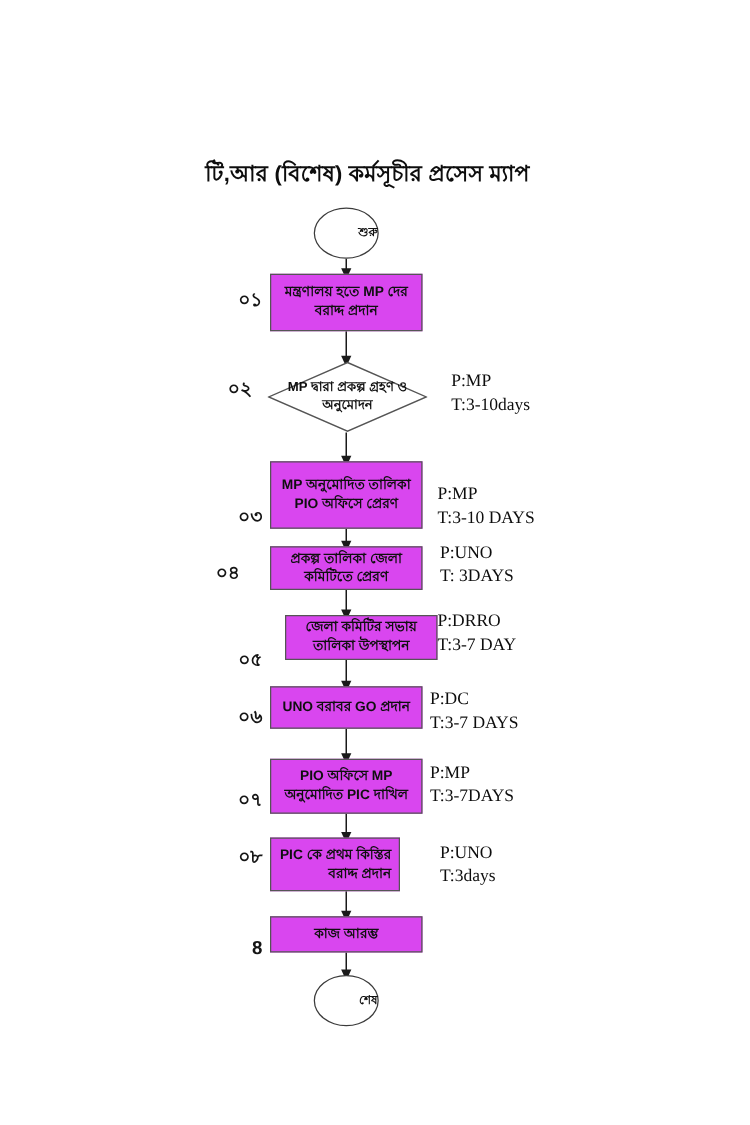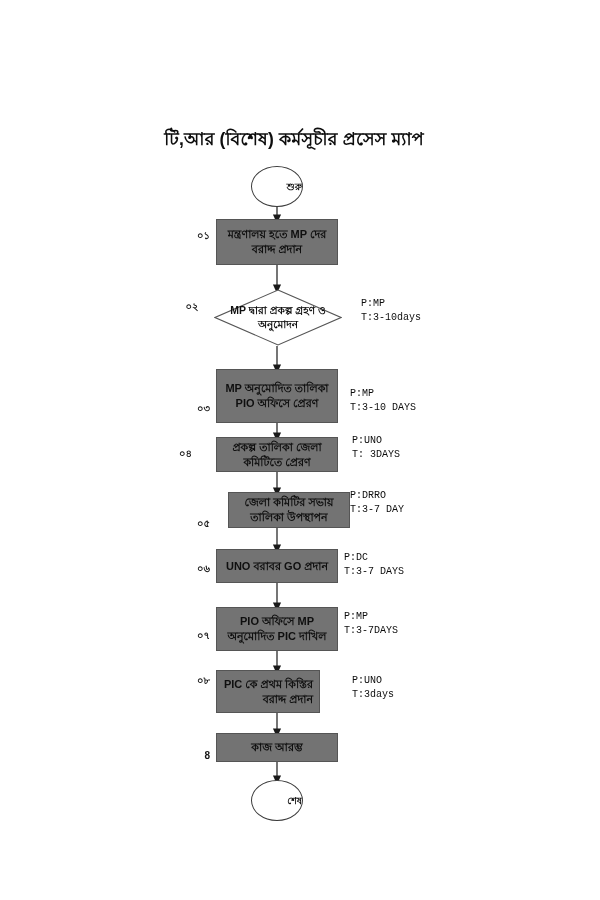--- a/index.html
+++ b/index.html
@@ -62,21 +62,21 @@
     font-size: 9.5px;
     font-weight: 700;
     color: #111111;
     line-height: 1;
   }
 
   
   .node-box {
     position: absolute;
     border: 1.1px solid #555555;
-    background: #737373;
+    background: #d946ef;
     box-sizing: border-box;
     display: flex;
     align-items: center;
     justify-content: center;
     text-align: center;
     padding: 3px 6px;
   }
   .node-box .box-label {
     font-size: 11px;
     font-weight: 600;
@@ -107,35 +107,35 @@
     font-weight: 600;
     line-height: 1.3;
     color: #0f0f0f;
     padding: 0 14px;
     box-sizing: border-box;
   }
 
   
   .serial {
     position: absolute;
-    font-size: 10px;
+    font-size: 15px;
     font-weight: 600;
     color: #151515;
     white-space: nowrap;
     text-align: right;
   }
 
   
   .annot {
     position: absolute;
-    font-size: 10px;
+    font-size: 14px;
     line-height: 1.35;
     color: #0d0d0d;
     white-space: nowrap;
-    font-family: Liberation Mono, monospace;
+    font-family: Liberation Serif, serif;
   }
   .annot .annot-p { display: block; }
   .annot .annot-t { display: block; }
 </style>
 </head>
 <body>
 
 <div id="page">
 
   <div class="title">টি,আর  (বিশেষ) কর্মসূচীর প্রসেস ম্যাপ</div>

